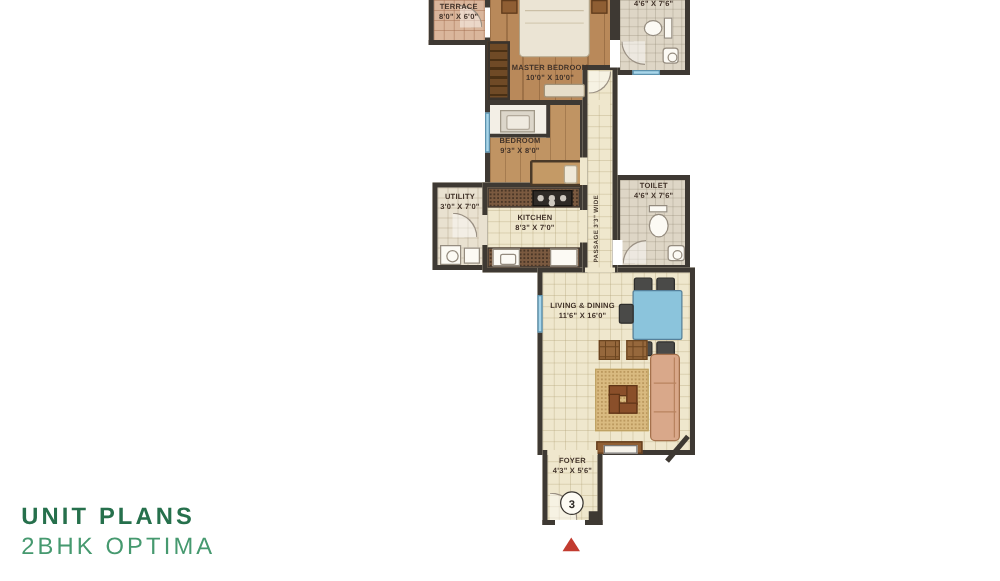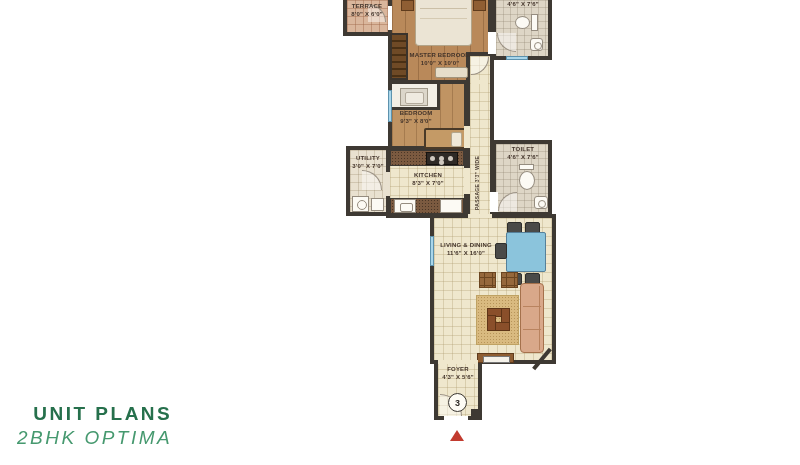--- a/index.html
+++ b/index.html
@@ -37,23 +37,23 @@
           font-size:6px;line-height:1.25;font-weight:700;color:#42332a;letter-spacing:.2px;white-space:nowrap;}
   .rlabel .dims{font-weight:700;}
   .vlabel{position:absolute;z-index:6;writing-mode:vertical-rl;transform:rotate(180deg);
           font-size:5px;font-weight:700;color:#4a3c30;letter-spacing:.3px;white-space:nowrap;}
   .gap{position:absolute;z-index:5;}
   .win{position:absolute;z-index:6;background:#A9D6EA;border:1px solid #5d92ad;box-sizing:border-box;}
   .arc{position:absolute;z-index:4;background:rgba(255,255,255,.45);box-sizing:border-box;}
   .furn{position:absolute;z-index:3;box-sizing:border-box;}
   .fixture{position:absolute;z-index:3;background:#fcfaf4;border:1px solid #958c7f;box-sizing:border-box;}
   .chair{position:absolute;z-index:3;background:#4a4a48;border:1px solid #2e2e2c;border-radius:2px;}
-  #title-block{position:absolute;left:17px;top:403px;text-align:right;}
+  #title-block{position:absolute;left:17px;top:403px;}
   #title-line1{font-size:19px;font-weight:700;letter-spacing:2.5px;color:#26704C;}
-  #title-line2{font-size:19px;font-weight:400;letter-spacing:2.5px;color:#46996F;margin-top:2px;font-style:italic;}
+  #title-line2{font-size:19px;font-weight:400;letter-spacing:2.5px;color:#46996F;margin-top:2px;}
   .badge{position:absolute;z-index:6;background:#fdfbf4;border:1.5px solid #3a3631;border-radius:50%;
          display:flex;align-items:center;justify-content:center;font-size:9px;font-weight:700;color:#2e2a26;}
   .tri{position:absolute;z-index:6;width:0;height:0;border-left:7px solid transparent;
        border-right:7px solid transparent;border-bottom:11px solid #C23B2F;}
   .wallseg{position:absolute;z-index:2;background:#3E3933;}
 </style>
 </head>
 <body>
 
 <div id="canvas">

